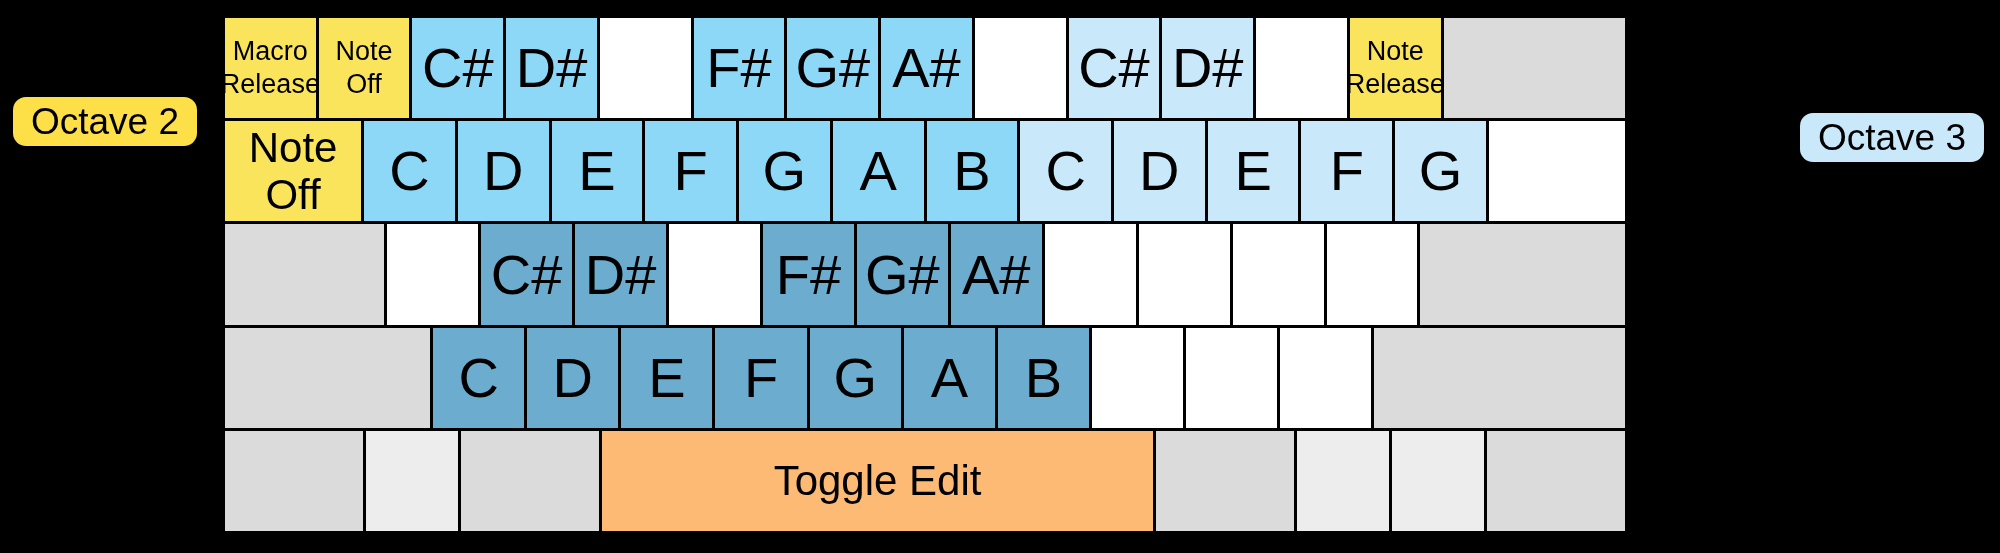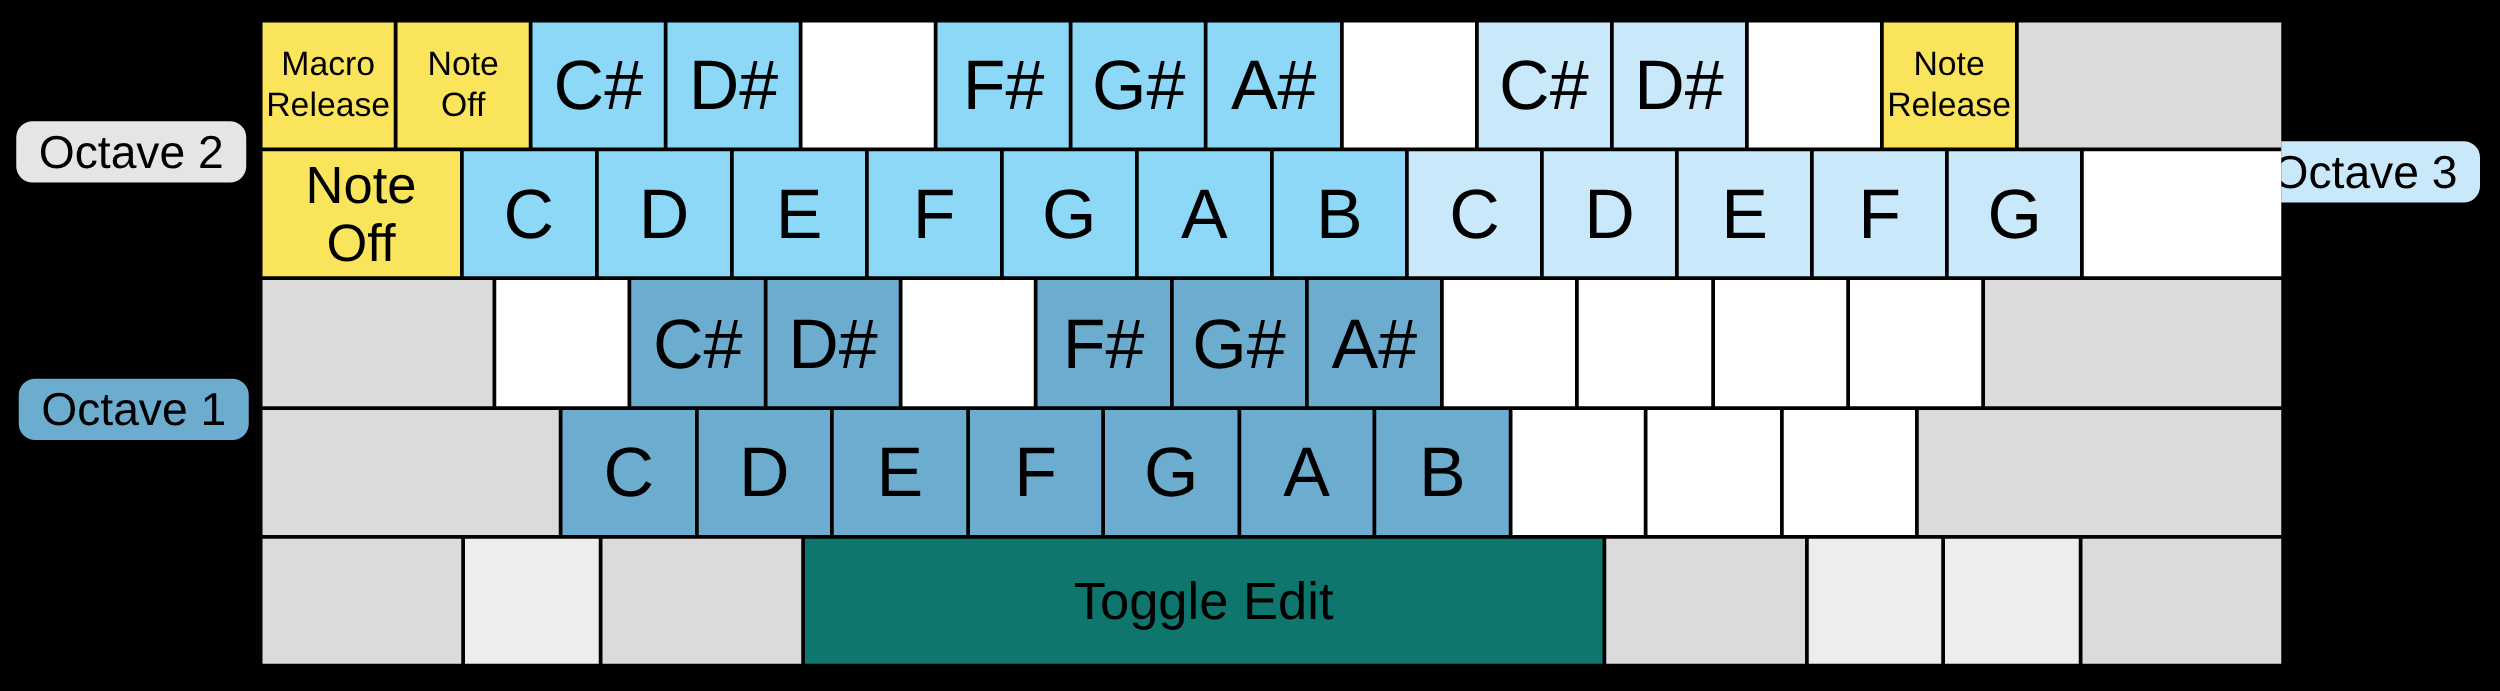--- a/index.html
+++ b/index.html
@@ -10,23 +10,23 @@
   }
   .stage {
     position: relative;
     width: 2000px;
     height: 553px;
     background: #000000;
     overflow: hidden;
   }
   .keyboard {
     position: absolute;
-    left: 210px;
+    left: 225px;
     top: 18px;
-    width: 1615px;
+    width: 1400px;
     height: 513px;
     background: #000000;
     display: flex;
     flex-direction: column;
     gap: 3px;
     box-sizing: border-box;
   }
   .kb-row {
     display: flex;
     flex: 1 1 0;
@@ -60,23 +60,22 @@
   }
   .pill-octave2 { left: 13px;   top: 97px;  }
   .pill-octave1 { left: 15px;   top: 303px; }
   .pill-octave3 { left: 1800px; top: 97px;  }
 </style>
 </head>
 <body style="background: rgb(0, 0, 0);">
 
 <div class="stage" style="background: rgb(0, 0, 0);">
 
-  <div class="octave-pill pill-octave2" style="background: #e5e5e5;">Octave 2</div>
+  <div class="octave-pill pill-octave2" style="background: #fde047;">Octave 2</div>
 
-  <div class="octave-pill pill-octave1" style="background: rgb(108, 172, 206);">Octave 1</div>
 
   <div class="octave-pill pill-octave3" style="background: rgb(201, 233, 251); margin-top: 16px;">Octave 3</div>
 
   <div class="keyboard">
       <div class="kb-row">
         <div class="key key-sm" style="flex-grow: 1; background: rgb(249, 228, 91); color: rgb(0, 0, 0);">Macro
 Release</div>
         <div class="key key-sm" style="flex-grow: 1; background: rgb(249, 228, 91); color: rgb(0, 0, 0);">Note
 Off</div>
         <div class="key key-lg" style="flex-grow: 1; background: rgb(141, 215, 247); color: rgb(0, 0, 0);">C#</div>
@@ -136,21 +135,21 @@
         <div class="key key-lg" style="flex-grow: 1; background: rgb(108, 172, 206); color: rgb(0, 0, 0);">B</div>
         <div class="key key-lg" style="flex-grow: 1; background: rgb(255, 255, 255); color: rgb(0, 0, 0);"></div>
         <div class="key key-lg" style="flex-grow: 1; background: rgb(255, 255, 255); color: rgb(0, 0, 0);"></div>
         <div class="key key-lg" style="flex-grow: 1; background: rgb(255, 255, 255); color: rgb(0, 0, 0);"></div>
         <div class="key key-lg" style="flex-grow: 2.75; background: rgb(219, 219, 219); color: rgb(0, 0, 0);"></div>
       </div>
       <div class="kb-row">
         <div class="key key-lg" style="flex-grow: 1.5; background: rgb(219, 219, 219); color: rgb(0, 0, 0);"></div>
         <div class="key key-lg" style="flex-grow: 1; background: rgb(237, 237, 237); color: rgb(0, 0, 0);"></div>
         <div class="key key-lg" style="flex-grow: 1.5; background: rgb(219, 219, 219); color: rgb(0, 0, 0);"></div>
-        <div class="key key-md" style="flex-grow: 6; background: #0f766e; color: rgb(0, 0, 0);">Toggle Edit</div>
+        <div class="key key-md" style="flex-grow: 6; background: #fdba74; color: rgb(0, 0, 0);">Toggle Edit</div>
         <div class="key key-lg" style="flex-grow: 1.5; background: rgb(219, 219, 219); color: rgb(0, 0, 0);"></div>
         <div class="key key-lg" style="flex-grow: 1; background: rgb(237, 237, 237); color: rgb(0, 0, 0);"></div>
         <div class="key key-lg" style="flex-grow: 1; background: rgb(237, 237, 237); color: rgb(0, 0, 0);"></div>
         <div class="key key-lg" style="flex-grow: 1.5; background: rgb(219, 219, 219); color: rgb(0, 0, 0);"></div>
       </div>
     </div>
 
 </div>
 
 </body></html>

